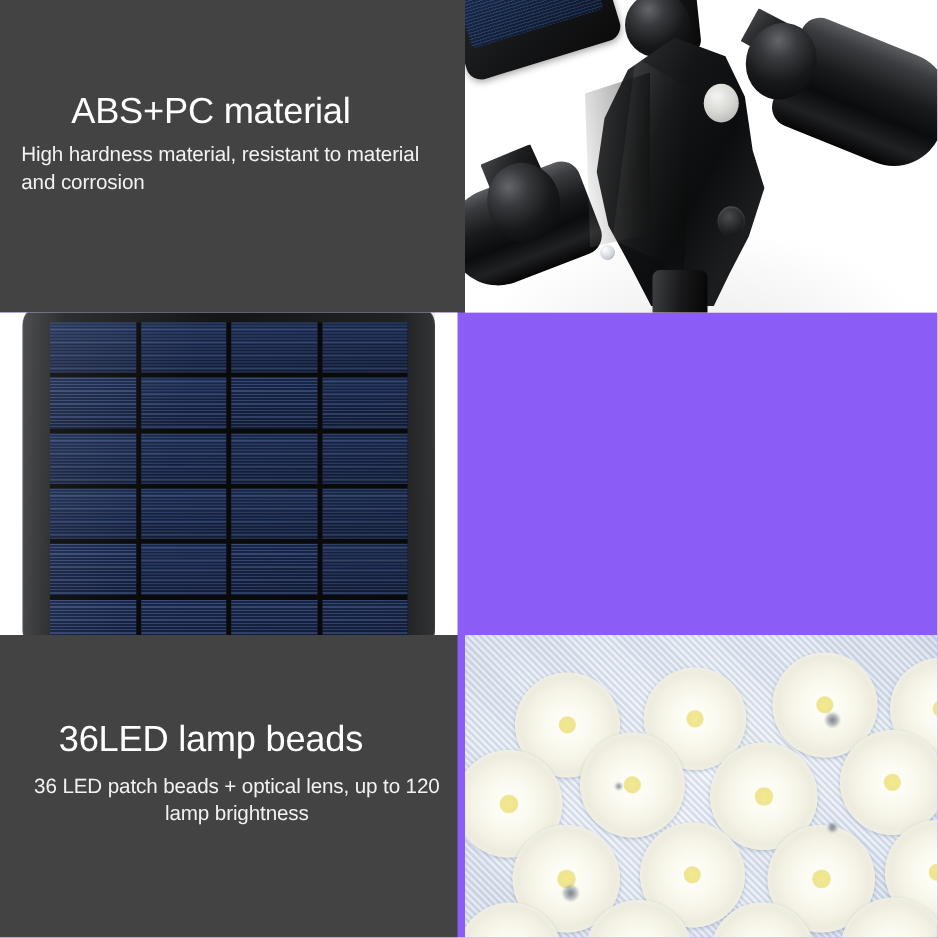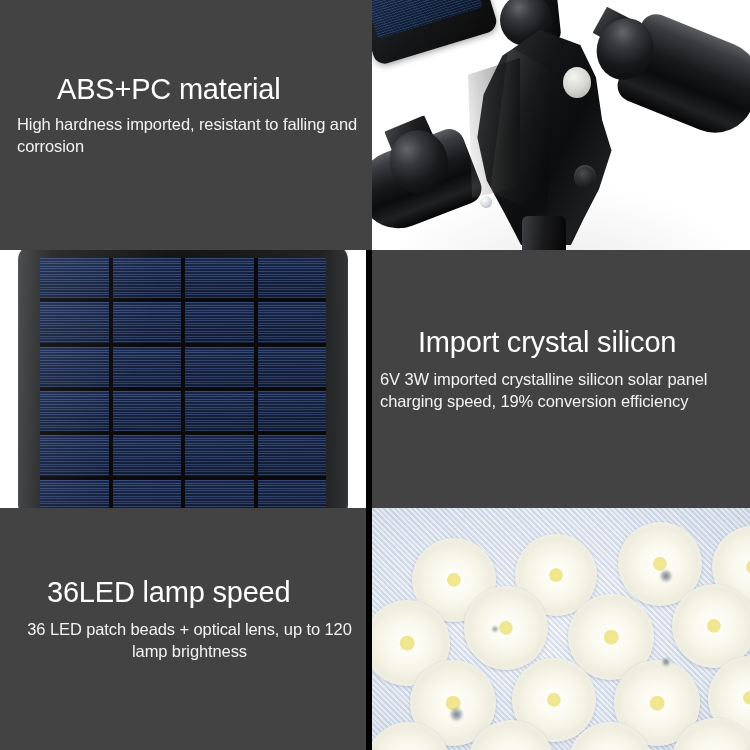--- a/index.html
+++ b/index.html
@@ -10,21 +10,21 @@
   body {
     font-family: "Liberation Sans", sans-serif;
     -webkit-font-smoothing: antialiased;
   }
 
   #infographic {
     position: relative;
     width: 750px;
     height: 750px;
     overflow: hidden;
-    background: #000000;
+    background: #8b5cf6;
   }
 
   
   .cell {
     position: absolute;
     overflow: hidden;
   }
 
   .text-cell {
     background: #434343;
@@ -360,21 +360,21 @@
     filter: blur(1px);
   }
 </style>
 </head>
 <body>
 
 <div id="infographic">
 
   <div class="cell text-cell" id="panel-abs-pc">
     <div class="cell-title">ABS+PC material</div>
-    <div class="cell-body">High hardness imported, resistant to falling and corrosion</div>
+    <div class="cell-body">High hardness material, resistant to material and corrosion</div>
   </div>
 
   <div class="cell" id="panel-lamp-photo">
     <div class="photo-stage">
       <div class="lamp-bg"></div>
 
       <div class="mini-solar"></div>
 
       <div class="lamp-stem"></div>
       <div class="lamp-knuckle" id="knuckle-top"></div>
@@ -423,27 +423,23 @@
           <div class="solar-cell"></div>
           <div class="solar-cell"></div>
           <div class="solar-cell"></div>
           <div class="solar-cell"></div>
           <div class="solar-cell"></div>
         </div>
       <div class="solar-sheen"></div>
     </div>
   </div>
 
-  <div class="cell text-cell" id="panel-crystal">
-    <div class="cell-title">Import crystal silicon</div>
-    <div class="cell-body">6V 3W imported crystalline silicon solar panel charging speed, 19% conversion efficiency</div>
-  </div>
 
   <div class="cell text-cell" id="panel-led-text">
-    <div class="cell-title">36LED lamp speed</div>
+    <div class="cell-title">36LED lamp beads</div>
     <div class="cell-body">36 LED patch beads + optical lens, up to 120 lamp brightness</div>
   </div>
 
   <div class="cell" id="panel-led-photo">
     <div class="pcb"></div>
     <div id="led-bead-layer">
         <div class="led-bead" style="left: 40px; top: 30px; width: 84px; height: 84px;"></div>
         <div class="led-bead" style="left: 143px; top: 26px; width: 82px; height: 82px;"></div>
         <div class="led-bead" style="left: 246px; top: 14px; width: 84px; height: 84px;"></div>
         <div class="led-bead" style="left: 340px; top: 18px; width: 82px; height: 82px;"></div>

